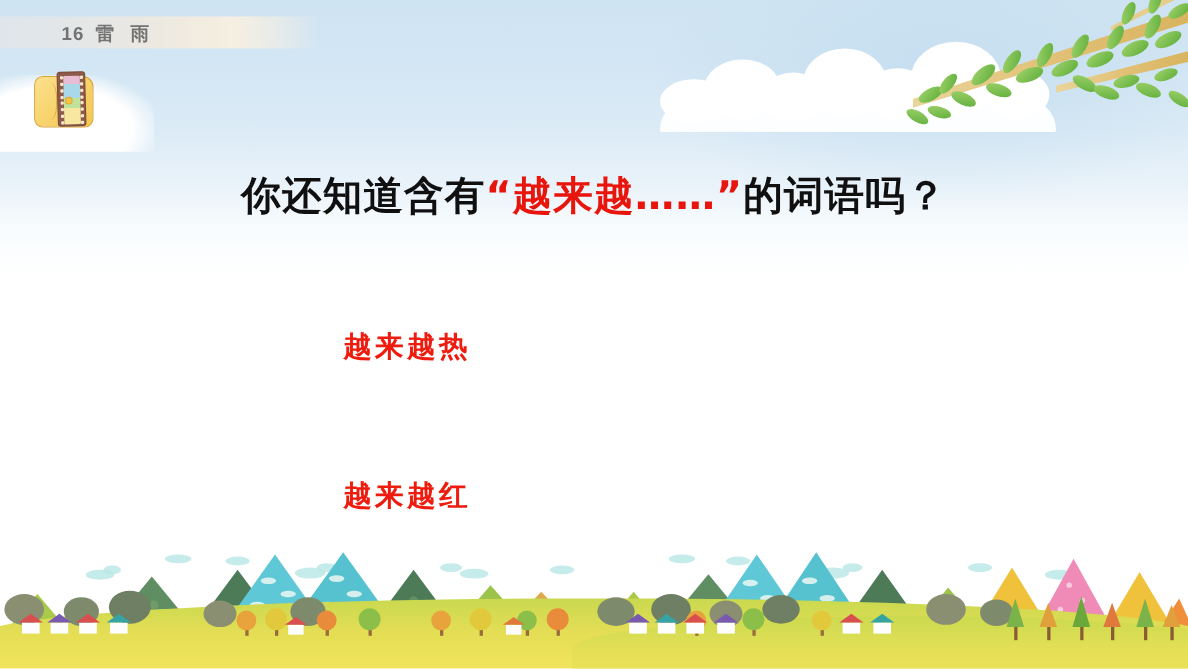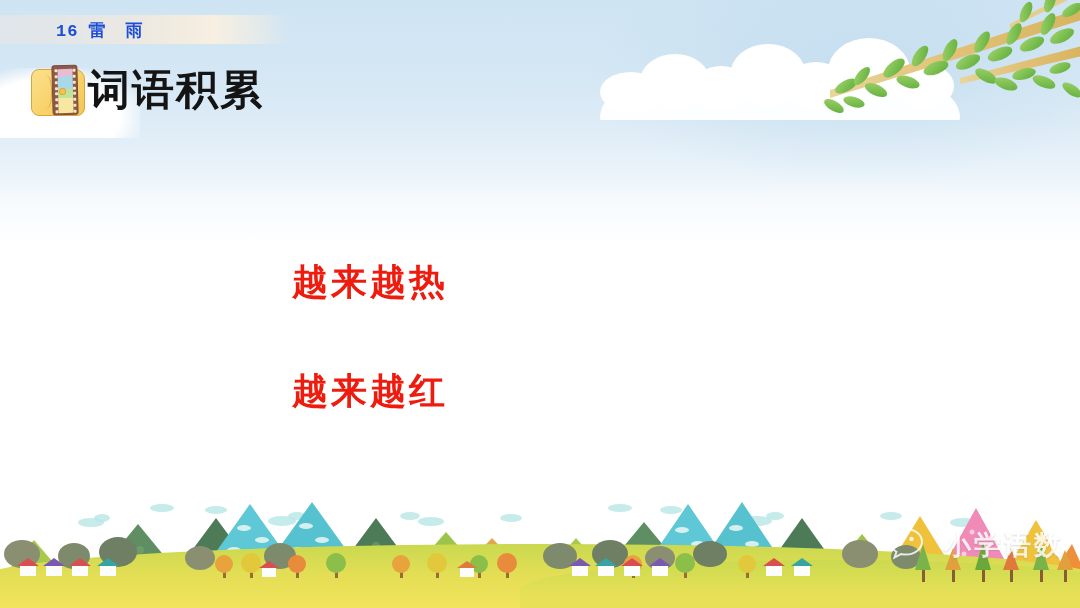--- a/index.html
+++ b/index.html
@@ -58,23 +58,23 @@
   
   .header-bar {
     position:absolute; left:0; top:15px;
     width:290px; height:29px;
     background:linear-gradient(to right,
       #dfe5ea 0%, #e2e6e9 18%, #ebe8e2 45%,
       #f2ece0 62%, #f6efe2 74%, rgba(246,239,226,.55) 88%, rgba(246,239,226,0) 100%);
   }
   .header-bar-text {
     position:absolute; left:56px; top:19px;
-    font-size:17px; font-weight:bold; color:#1d4ed8;
+    font-size:17px; font-weight:bold; color:#737373;
     letter-spacing:1px;
-    font-family:Liberation Mono, monospace;
+    font-family:Liberation Sans, sans-serif;
   }
   .header-bar-text .num { margin-right:10px; }
   .header-bar-text .ch { letter-spacing:5px; }
 
   
   .folder-icon {
     position:absolute; left:31px; top:64px;
     width:54px; height:54px;
   }
   .folder-back {
@@ -154,24 +154,25 @@
   
   .word-grid {
     position:absolute; left:215px; top:258px;
     width:620px;
   }
   .word-row { display:flex; }
   .word-row + .word-row { margin-top:60px;align-items:flex-end; }
   .word-cell {
     width:310px;
     text-align:center;
-    font-size:36px; font-weight:bold;
+    font-size:26px; font-weight:bold;
     color:#ee1c0e;
     letter-spacing:3px;
     font-family:"DejaVu Sans","Liberation Sans", sans-serif;
+    margin-top:40px;
   }
   .word-cell.c2 { padding-left:24px; }
 
   
   .landscape {
     position:absolute; left:0; bottom:0;
     width:1080px; height:120px;
     overflow:hidden;
   }
   .grass {
@@ -308,22 +309,22 @@
           <div class="film-hole"></div>
         <div class="film-hole"></div>
           <div class="film-hole"></div>
           <div class="film-hole"></div>
         <div class="film-hole"></div>
           <div class="film-hole"></div>
       </div>
     </div>
   </div>
 
-  <div class="section-title">词语积累</div>
-
+
+  <div class="question"><span>你还知道含有</span><span class="hl">“越来越……”</span><span>的词语吗？</span></div>
 
   <div class="word-grid">
     <div class="word-row">
       <div class="word-cell c1">越来越热</div>
     </div>
     <div class="word-row">
       <div class="word-cell c1">越来越红</div>
     </div>
   </div>
 
@@ -492,22 +493,14 @@
         <rect x="1010" y="36" width="3" height="14" fill="#8a5c34"></rect>
           <path d="M1011,16 L1019,38 L1003,38 Z" fill="#e07a3c"></path>
         <rect x="1040" y="36" width="3" height="14" fill="#8a5c34"></rect>
           <path d="M1041,12 L1049,38 L1033,38 Z" fill="#7ab34a"></path>
         <rect x="1064" y="36" width="3" height="14" fill="#8a5c34"></rect>
           <path d="M1065,18 L1073,38 L1057,38 Z" fill="#e0a03c"></path>
       </g>
     </svg>
   </div>
 
-  <div class="watermark">
-    <svg width="46" height="38" viewBox="0 0 46 38">
-      <path d="M18,3 C9,3 2,9 2,16 C2,20 4.5,23.5 8.5,25.8 L6.5,31.5 L13,28 C14.6,28.4 16.3,28.6 18,28.6 C27,28.6 34,22.6 34,15.8 C34,9 27,3 18,3 Z" fill="none" stroke="#ffffff" stroke-width="2"></path>
-      <circle cx="12.5" cy="13" r="2.2" fill="#ffffff"></circle>
-      <circle cx="23.5" cy="13" r="2.2" fill="#ffffff"></circle>
-    </svg>
-    <span class="wm-text">小学语数</span>
-  </div>
 
 </div>
 
 </body></html>

